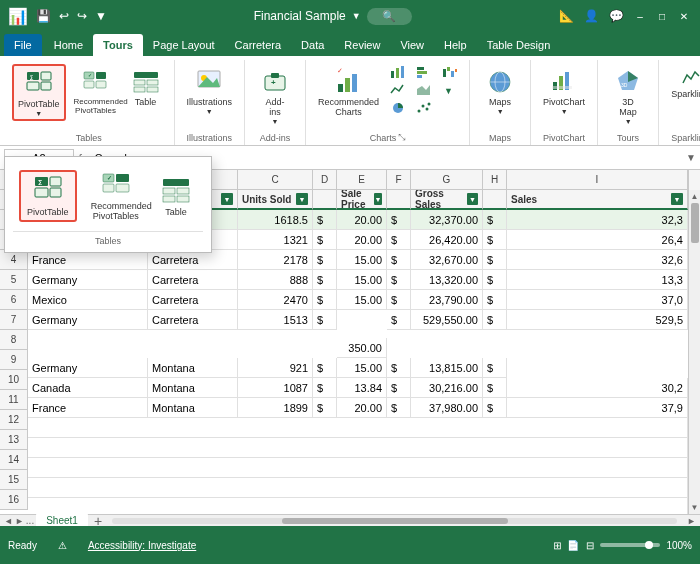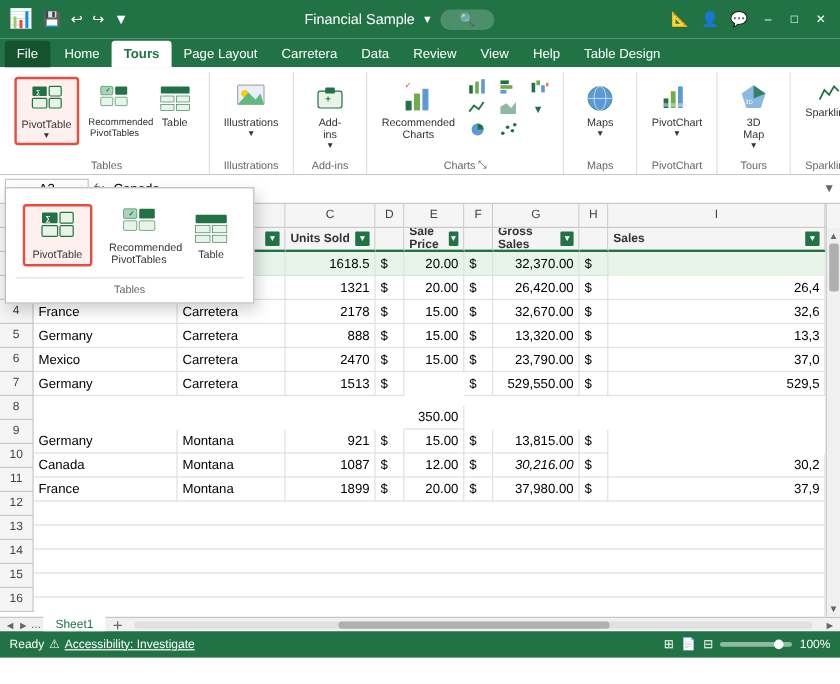--- a/index.html
+++ b/index.html
@@ -38,21 +38,21 @@
       height: 22px;
       display: flex;
       align-items: center;
     }
     .ribbon-tab.active {
       background: white;
       color: #217346;
       font-weight: 600;
     }
     .ribbon-tab.file-tab {
-      background: #14532d;
+      background: #0369a1;
       margin-right: 2px;
     }
 
     
     .ribbon {
       height: 90px;
       background: white;
       border-bottom: 1px solid #c8c8c8;
       display: flex;
       align-items: stretch;
@@ -220,28 +220,28 @@
       height: 8px;
       background: white;
       border-radius: 50%;
       position: absolute;
       top: -2px;
       left: 75%;
     }
 
     
     .accessibility-bar {
-      height: 22px;
+      height: 38px;
       background: #217346;
       display: flex;
       align-items: center;
       padding: 0 8px;
       color: white;
       font-size: 10px;
-      gap: 4px;
+      gap: 21px;
     }
 
     
     .scrollbar-h {
       height: 12px;
       background: #f0f0f0;
       border-top: 1px solid #c8c8c8;
       display: flex;
       align-items: center;
       padding: 0 2px;
@@ -691,20 +691,21 @@
 
         <div class="data-row" style="background:#e8f4e8;">
           <div class="data-cell cell-selected" style="width:120px;">Canada</div>
           <div class="data-cell" style="width:90px;">Carretera</div>
           <div class="data-cell right" style="width:75px;">1618.5</div>
           <div class="data-cell" style="width:24px;">$</div>
           <div class="data-cell right" style="width:50px;">20.00</div>
           <div class="data-cell" style="width:24px;">$</div>
           <div class="data-cell right" style="width:72px;">32,370.00</div>
           <div class="data-cell" style="width:24px;">$</div>
+          <div class="data-cell right" style="flex:1;">32,3</div>
         </div>
 
         <div class="data-row">
           <div class="data-cell" style="width:120px;">Germany</div>
           <div class="data-cell" style="width:90px;">Carretera</div>
           <div class="data-cell right" style="width:75px;">1321</div>
           <div class="data-cell" style="width:24px;">$</div>
           <div class="data-cell right" style="width:50px;">20.00</div>
           <div class="data-cell" style="width:24px;">$</div>
           <div class="data-cell right" style="width:72px;">26,420.00</div>
@@ -769,23 +770,23 @@
           <div class="data-cell" style="width:24px;">$</div>
           <div class="data-cell right" style="width:72px;">13,815.00</div>
           <div class="data-cell" style="width:24px;">$</div>
         </div>
 
         <div class="data-row">
           <div class="data-cell" style="width:120px;">Canada</div>
           <div class="data-cell" style="width:90px;">Montana</div>
           <div class="data-cell right" style="width:75px;">1087</div>
           <div class="data-cell" style="width:24px;">$</div>
-          <div class="data-cell right" style="width:50px;">12.00</div>
-          <div class="data-cell" style="width:24px;">$</div>
-          <div class="data-cell right" style="width:72px;font-style:italic;">30,216.00</div>
+          <div class="data-cell right" style="width:50px;">13.84</div>
+          <div class="data-cell" style="width:24px;">$</div>
+          <div class="data-cell right" style="width:72px;">30,216.00</div>
           <div class="data-cell" style="width:24px;">$</div>
           <div class="data-cell right" style="flex:1;">30,2</div>
         </div>
 
         <div class="data-row">
           <div class="data-cell" style="width:120px;">France</div>
           <div class="data-cell" style="width:90px;">Montana</div>
           <div class="data-cell right" style="width:75px;">1899</div>
           <div class="data-cell" style="width:24px;">$</div>
           <div class="data-cell right" style="width:50px;">20.00</div>

